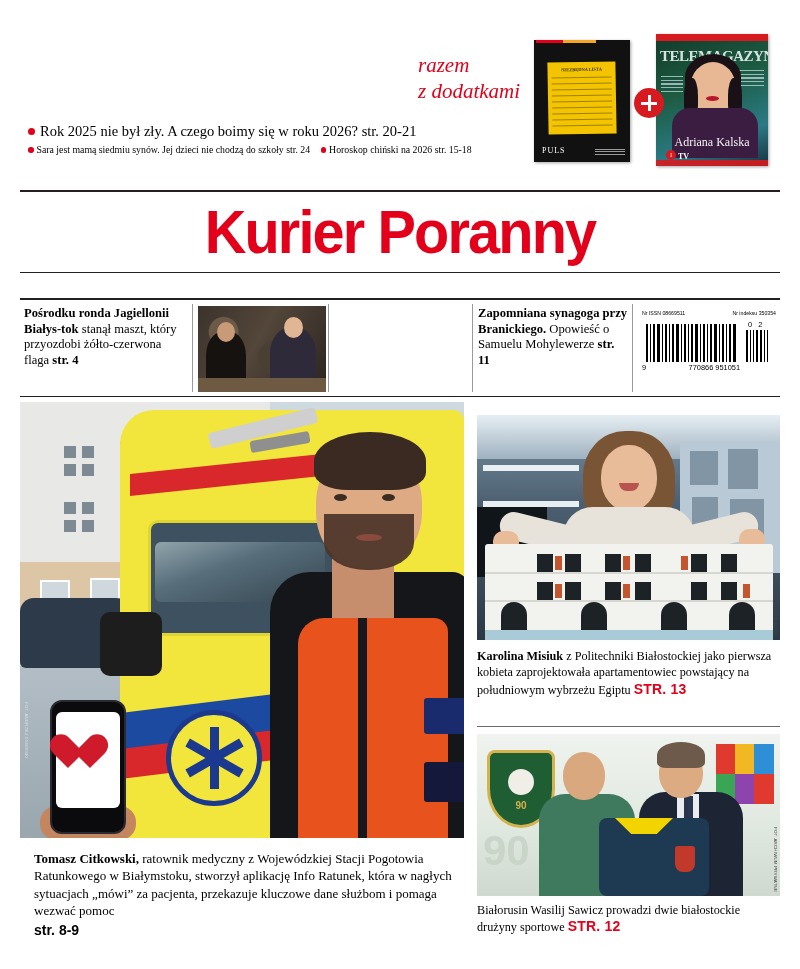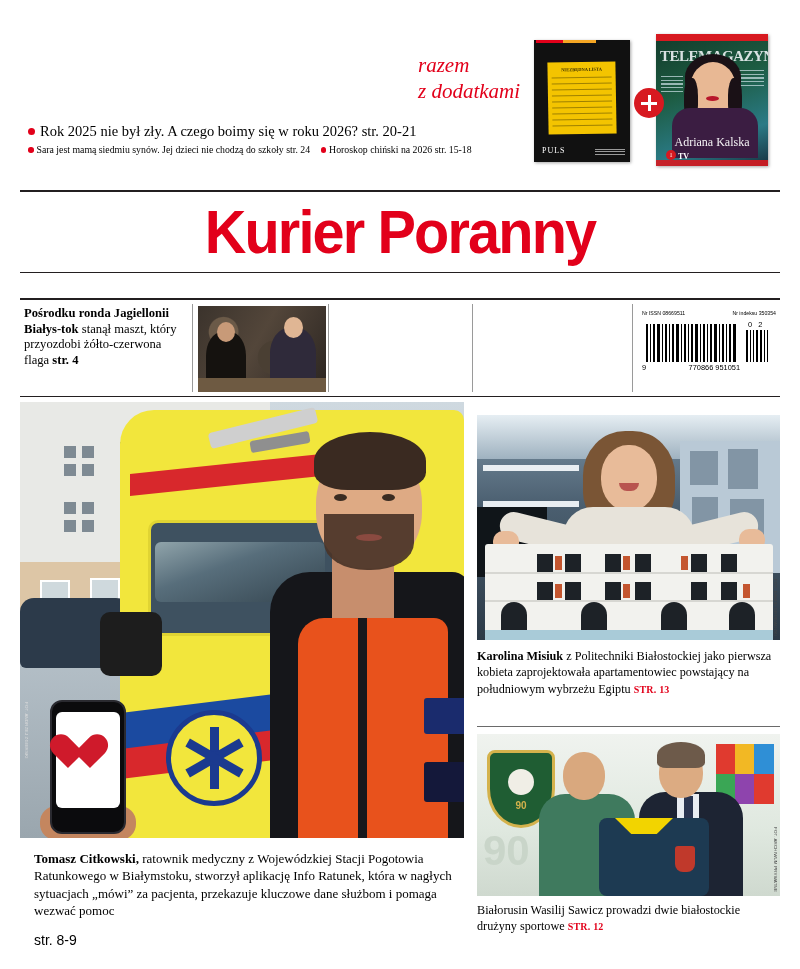--- a/index.html
+++ b/index.html
@@ -172,21 +172,21 @@
   .mp-phone-scr{position:absolute;left:4px;top:10px;width:64px;height:96px;background:#fff;border-radius:6px;}
   .mp-heart{position:absolute;left:12px;top:22px;width:40px;height:36px;}
   .mp-heart:before,.mp-heart:after{content:"";position:absolute;width:22px;height:32px;border-radius:11px 11px 0 0;background:#cf1a2b;top:2px;}
   .mp-heart:before{left:0;transform:rotate(-45deg);transform-origin:0 100%;}
   .mp-heart:after{left:0;transform:rotate(45deg);transform-origin:100% 100%;}
   .mp-hand{position:absolute;left:20px;top:404px;width:96px;height:34px;background:#c4865f;border-radius:16px;}
 
   
   .maincap{position:absolute;left:34px;top:850px;width:430px;font-size:13px;line-height:17.4px;}
   .maincap b{font-weight:bold;}
-  .maincap .pg{display:block;font-family:"Liberation Sans",sans-serif;font-weight:normal;font-size:14px;margin-top:12px;}
+  .maincap .pg{display:block;font-family:"Liberation Sans",sans-serif;font-weight:bold;font-size:14px;margin-top:2px;}
 
   
   .rphoto{position:absolute;left:477px;top:415px;width:303px;height:225px;overflow:hidden;background:#2b3946;}
   .rp-bg{position:absolute;inset:0;background:linear-gradient(180deg,#7d94a6 0%,#4b5f70 40%,#2b3946 100%);}
   .rp-ceil{position:absolute;left:0;top:0;width:100%;height:44px;background:linear-gradient(180deg,#e6eef3,#9fb2c0);}
   .rp-wallR{position:absolute;right:0;top:26px;width:100px;height:132px;background:#b9c9d6;}
   .rp-wallR i{position:absolute;background:#8295a5;}
   .rp-shelf{position:absolute;left:6px;top:50px;width:96px;height:6px;background:#e9eef2;}
   .rp-shelf2{position:absolute;left:6px;top:86px;width:96px;height:6px;background:#e9eef2;}
   .rp-dark{position:absolute;left:0;top:92px;width:70px;height:70px;background:#101519;}
@@ -200,21 +200,21 @@
   .rp-handR{position:absolute;left:262px;top:114px;width:26px;height:22px;background:#e8bb99;border-radius:10px;}
   .rp-model{position:absolute;left:8px;bottom:0;width:288px;height:96px;background:#f2f2ee;border-radius:3px;}
   .rp-model .fl{position:absolute;left:0;right:0;height:2px;background:#d7d7d2;}
   .rp-model .win{position:absolute;width:16px;height:18px;background:#1d2227;}
   .rp-model .or{position:absolute;width:7px;height:14px;background:#c4562f;}
   .rp-model .arch{position:absolute;width:26px;height:34px;border-radius:13px 13px 0 0;background:#1d2227;}
   .rp-pool{position:absolute;left:8px;bottom:0;width:288px;height:10px;background:#a9cbd8;}
 
   .rcap{position:absolute;left:477px;top:648px;width:305px;font-size:12.2px;line-height:16.4px;}
   .rcap b{font-weight:bold;}
-  .str{font-family:Liberation Serif, serif;font-weight:bold;font-size:10px;color:#e2001a;letter-spacing:.2px;}
+  .str{font-family:Liberation Sans, sans-serif;font-weight:bold;font-size:14px;color:#e2001a;letter-spacing:.2px;}
 
   .rule-mid{position:absolute;left:477px;top:726px;width:303px;height:1px;background:#6a6a6a;}
 
   .rphoto2{position:absolute;left:477px;top:734px;width:303px;height:162px;overflow:hidden;background:#e7eee7;}
   .rp2-bg{position:absolute;inset:0;background:linear-gradient(180deg,#f0f3ef 0%,#dfe8df 60%,#cfd9cf 100%);}
   .rp2-crest{position:absolute;left:10px;top:16px;width:62px;height:72px;background:#1f5d33;
     border-radius:8px 8px 50% 50%;border:3px solid #d4b24c;}
   .rp2-crest .ball{position:absolute;left:50%;top:16px;margin-left:-13px;width:26px;height:26px;border-radius:50%;background:#f0eee6;}
   .rp2-crest .yr{position:absolute;left:0;right:0;bottom:14px;text-align:center;color:#d4b24c;font-size:10px;font-weight:bold;font-family:"Liberation Sans",sans-serif;}
   .rp2-90{position:absolute;left:6px;top:96px;font-family:"Liberation Sans",sans-serif;font-size:42px;
@@ -344,20 +344,25 @@
       <div class="bgwall"></div>
       <div class="sil s1"></div>
         <div class="h1"></div>
       <div class="sil s2"></div>
         <div class="h2"></div>
       <div class="tbl"></div>
     </div>
     <div class="credit-v" style="left:300px;top:330px">FOT. ARCHIWUM</div>
 
 
+    <div class="tz tz3">
+      <b>Zapomniana</b>
+      <b>synagoga</b>
+      <b>przy Branickiego.</b><span> Opowieść o Samuelu Mohylewerze </span><b>str. 11</b>
+    </div>
 
     <div class="bc">
       <div class="bc-top">
         <span>Nr ISSN 08669511</span>
         <span>Nr indeksu 350354</span>
       </div>
       <div class="bc-bars" id="bcbars">
           <i style="left: 0px; width: 2px;"></i>
           <i style="left: 4px; width: 1px;"></i>
           <i style="left: 7px; width: 2px;"></i>

